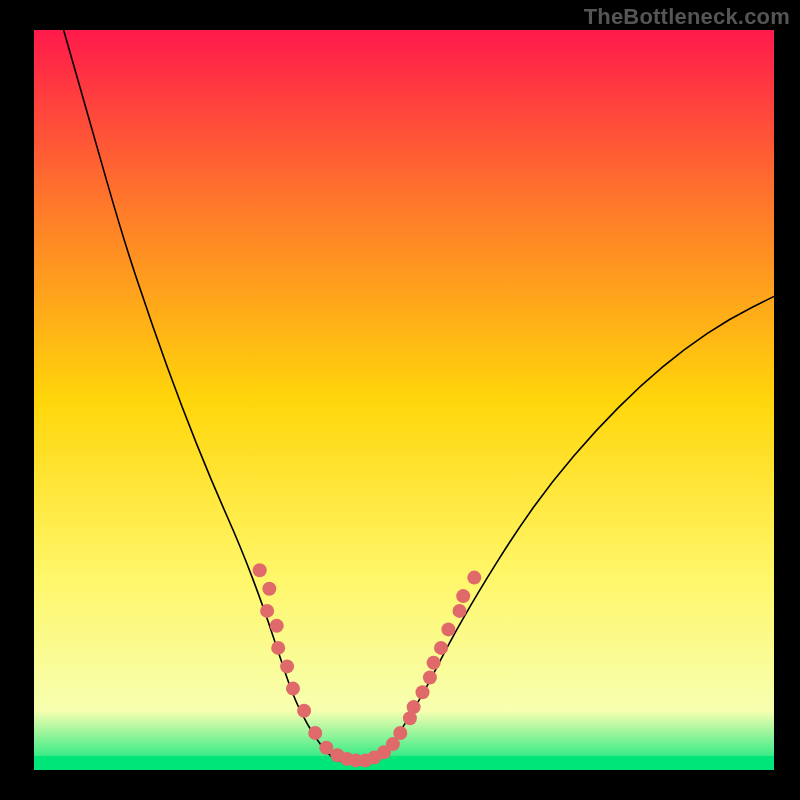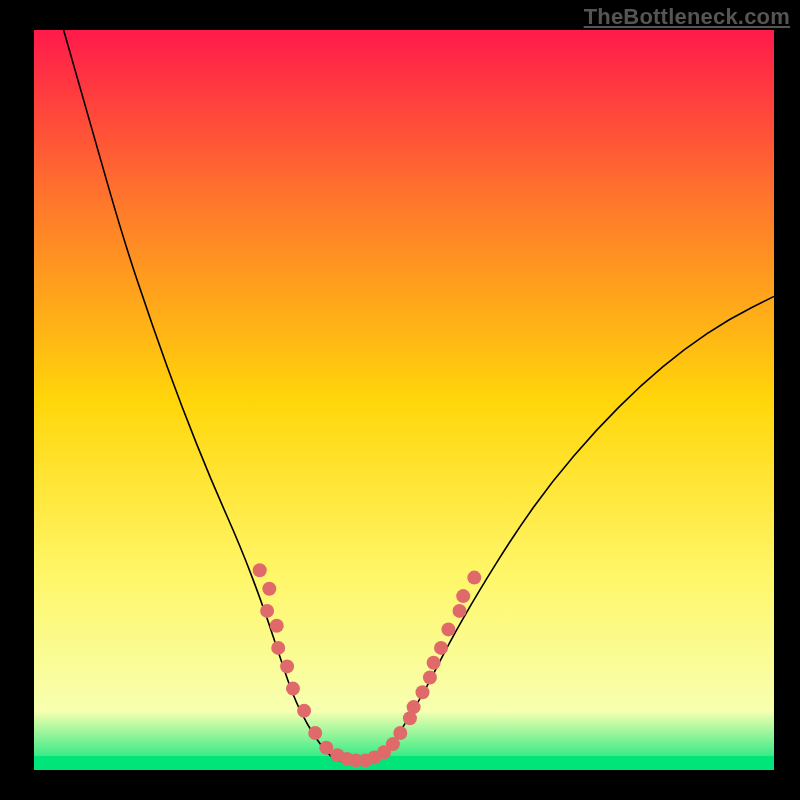--- a/index.html
+++ b/index.html
@@ -21,21 +21,20 @@
   }
   .watermark {
     position: absolute;
     top: 4px;
     right: 10px;
     color: #555;
     font-size: 22px;
     font-weight: 600;
     letter-spacing: 0.2px;
     z-index: 50;
-    text-decoration: underline;
   }
   svg {
     position: absolute;
     left: 0;
     top: 0;
   }
 </style>
 </head>
 <body>
 

